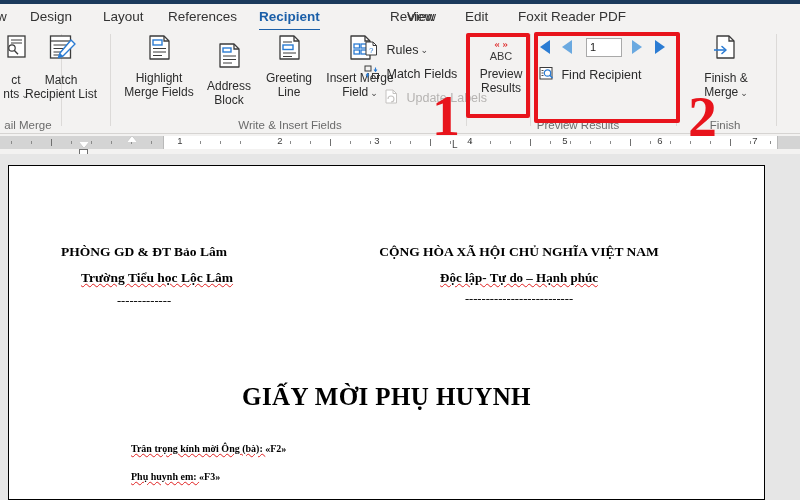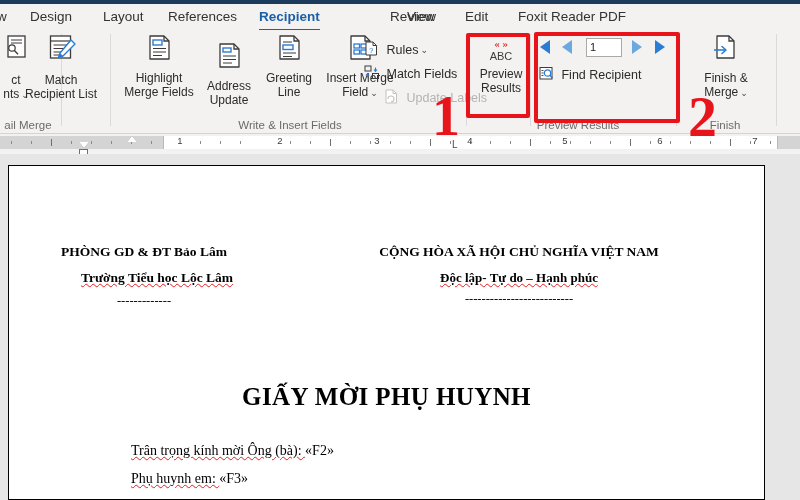--- a/index.html
+++ b/index.html
@@ -274,22 +274,23 @@
     position: absolute;
     width: 100%;
     text-align: center;
     font-size: 25px;
     font-weight: bold;
     letter-spacing: 0.4px;
     white-space: nowrap;
   }
   .bodyline {
     position: absolute;
-    font-size: 14px;
-    white-space: nowrap;
+    font-size: 10px;
+    white-space: nowrap;
+    font-weight: bold;
   }
   .squig {
     text-decoration: underline;
     text-decoration-style: wavy;
     text-decoration-color: #e02020;
     text-decoration-thickness: 1px;
     text-underline-offset: 1px;
   }
 
   
@@ -388,21 +389,21 @@
         <svg width="30" height="32" viewBox="0 0 30 32">
           <path d="M6 2 H20 L25 7 V25 H6 Z" fill="#ffffff" stroke="#3b3b3b" stroke-width="1.3" stroke-linejoin="round"></path>
           <path d="M20 2 V7 H25" fill="none" stroke="#3b3b3b" stroke-width="1.3"></path>
           <rect x="9" y="6" width="8" height="4" fill="none" stroke="#2b7cd3" stroke-width="1.4"></rect>
           <line x1="9" y1="14" x2="22" y2="14" stroke="#3b3b3b" stroke-width="1"></line>
           <line x1="9" y1="17.5" x2="22" y2="17.5" stroke="#3b3b3b" stroke-width="1"></line>
           <line x1="9" y1="21" x2="18" y2="21" stroke="#3b3b3b" stroke-width="1"></line>
         </svg>
       </span>
       <span class="lbl">Address</span>
-      <span class="lbl">Update</span>
+      <span class="lbl">Block</span>
     </div>
 
     <div class="bigbtn" style="left:258px; top:4px; width:62px;">
       <span class="ico">
         <svg width="30" height="32" viewBox="0 0 30 32">
           <path d="M6 2 H20 L25 7 V25 H6 Z" fill="#ffffff" stroke="#3b3b3b" stroke-width="1.3" stroke-linejoin="round"></path>
           <path d="M20 2 V7 H25" fill="none" stroke="#3b3b3b" stroke-width="1.3"></path>
           <line x1="9" y1="8" x2="18" y2="8" stroke="#3b3b3b" stroke-width="1"></line>
           <rect x="9" y="11" width="10" height="4.5" fill="none" stroke="#2b7cd3" stroke-width="1.4"></rect>
           <line x1="9" y1="19" x2="22" y2="19" stroke="#3b3b3b" stroke-width="1"></line>

